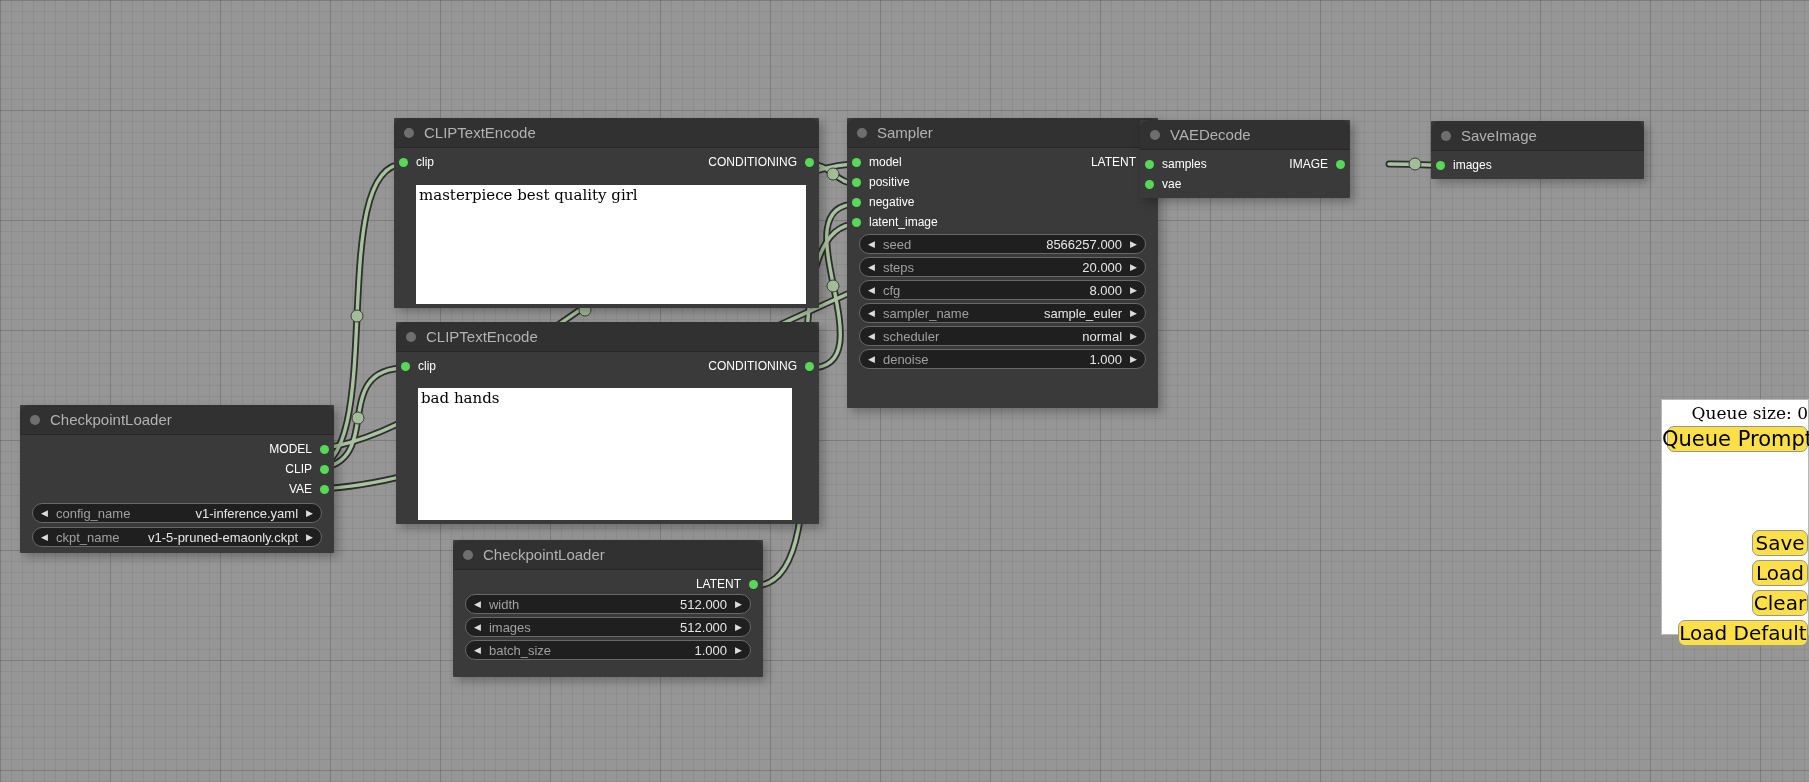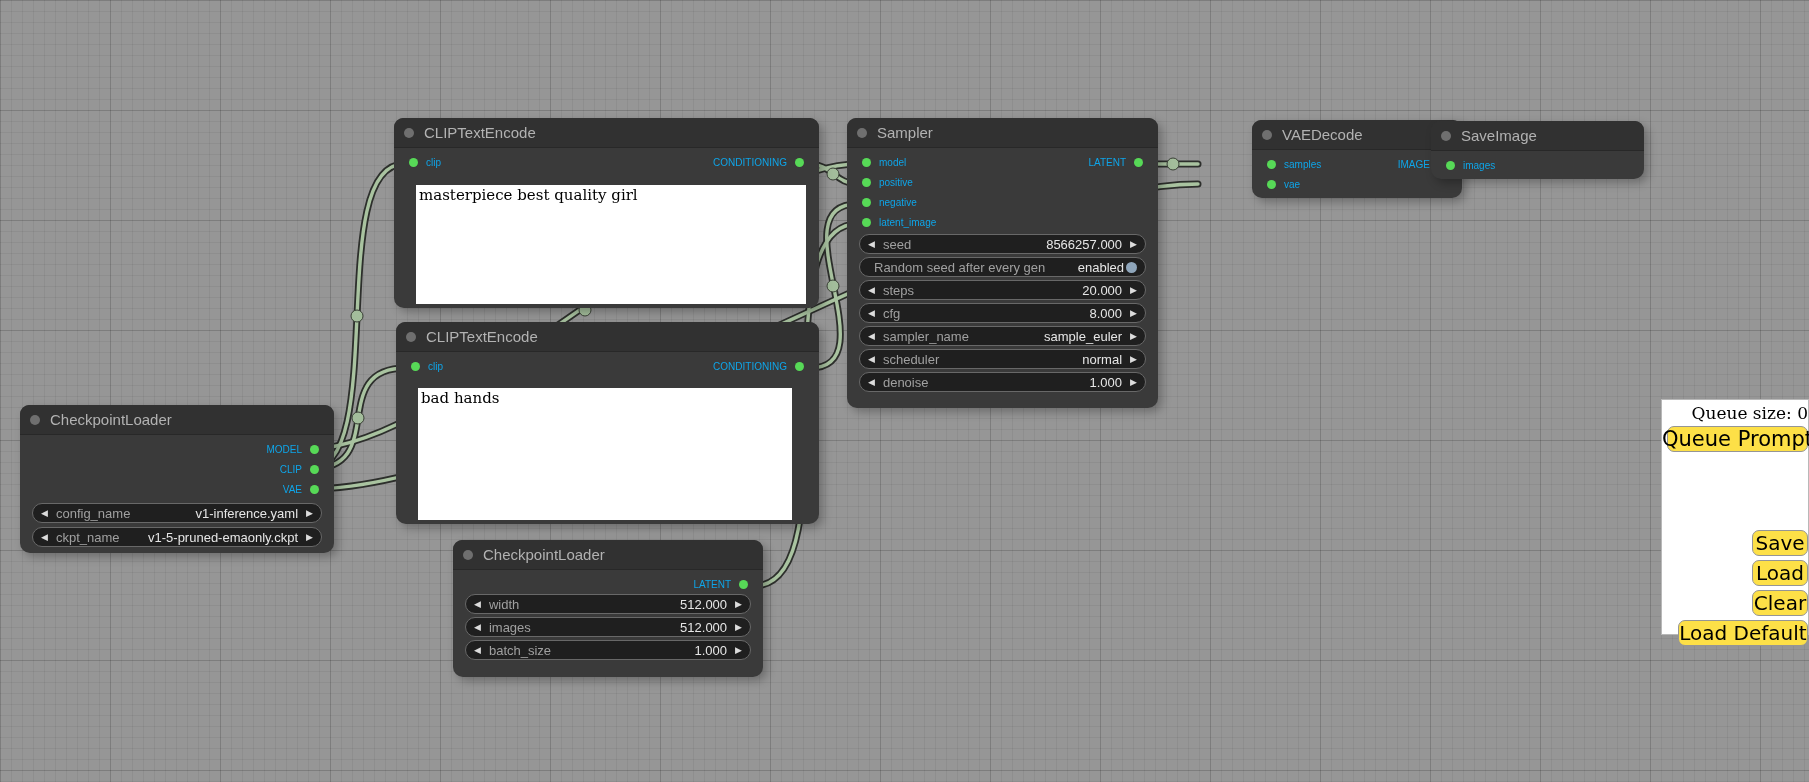--- a/index.html
+++ b/index.html
@@ -14,31 +14,31 @@
       linear-gradient(to bottom, rgba(0,0,0,0.055) 1px, transparent 1px);
     background-size:110px 110px, 110px 110px, 11px 11px, 11px 11px;
     font-family:"Liberation Sans", sans-serif;
   }
   svg.wires { position:absolute; left:0; top:0; z-index:1; }
   g.wb { stroke:#2d2f2c; stroke-width:7; fill:none; stroke-linecap:round; }
   g.wc { stroke:#a9c3a0; stroke-width:3.4; fill:none; stroke-linecap:round; }
   circle.wdot { fill:#a3bd9b; stroke:#3a4036; stroke-width:1; }
 
   .node {
-    position:absolute; z-index:2; background:#3a3a3a; border-radius:10px;
+    position:absolute; z-index:2; background:#3a3a3a; border-radius:1px;
     box-shadow:4px 4px 10px rgba(0,0,0,0.28); color:#c0c0c0;
   }
   .node-header {
     height:30px; background:#313131; border-radius:9px 9px 0 0;
     border-bottom:1px solid #282828; display:flex; align-items:center; padding:0 10px;
   }
   .collapse-dot { width:10px; height:10px; border-radius:50%; background:#6f6f6f; margin-right:10px; flex:none; }
   .node-title { color:#b2b2b2; font-size:15px; white-space:nowrap; }
   .rows { margin-top:4px; }
-  .row { height:20px; display:flex; align-items:center; padding:0 15px; font-size:10px; color:#0ea5e9; }
+  .row { height:20px; display:flex; align-items:center; padding:0 5px; font-size:12px; color:#ffffff; }
   .row.out { justify-content:flex-end; }
   .row.duo { justify-content:space-between; }
   .in-group, .out-group { display:flex; align-items:center; }
   .slot-dot { width:9px; height:9px; border-radius:50%; background:#57d957; flex:none; }
   .in-group .slot-dot, .row.in .slot-dot { margin-right:8px; }
   .out-group .slot-dot, .row.out .slot-dot { margin-left:8px; }
   .lbl { white-space:nowrap; }
   .widget {
     height:20px; border-radius:10px; background:#1f1f1f; border:1px solid #686868;
     display:flex; align-items:center; padding:0 8px; margin:3px 12px 0 12px; font-size:13px;
@@ -225,25 +225,20 @@
         <span class="slot-dot"></span>
         <span class="lbl">latent_image</span>
       </div>
     </div>
     <div class="widget" style="margin-top:2px;">
       <span class="arrow">◀</span>
       <span class="wlabel">seed</span>
       <span class="wvalue">8566257.000</span>
       <span class="arrow">▶</span>
     </div>
-    <div class="widget toggle">
-      <span class="wlabel">Random seed after every gen</span>
-      <span class="wvalue">enabled</span>
-      <span class="toggle-dot"></span>
-    </div>
     <div class="widget">
       <span class="arrow">◀</span>
       <span class="wlabel">steps</span>
       <span class="wvalue">20.000</span>
       <span class="arrow">▶</span>
     </div>
     <div class="widget">
       <span class="arrow">◀</span>
       <span class="wlabel">cfg</span>
       <span class="wvalue">8.000</span>
@@ -262,21 +257,21 @@
       <span class="arrow">▶</span>
     </div>
     <div class="widget">
       <span class="arrow">◀</span>
       <span class="wlabel">denoise</span>
       <span class="wvalue">1.000</span>
       <span class="arrow">▶</span>
     </div>
   </div>
 
-  <div class="node" style="left:1252px; top:120px; width:210px; height:78px;">
+  <div class="node" style="left:1140px; top:120px; width:210px; height:78px;">
     <div class="node-header">
       <span class="collapse-dot"></span>
       <span class="node-title">VAEDecode</span>
     </div>
     <div class="rows">
       <div class="row duo">
         <span class="in-group">
           <span class="slot-dot"></span>
           <span class="lbl">samples</span>
         </span>

